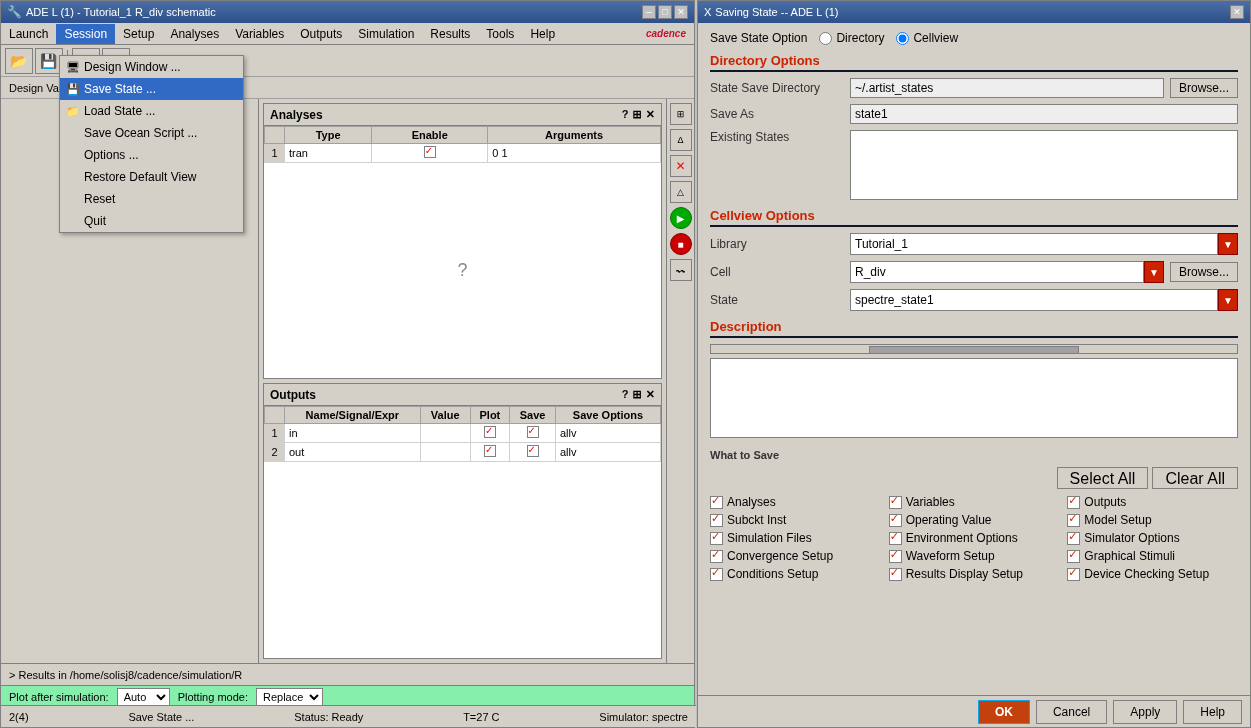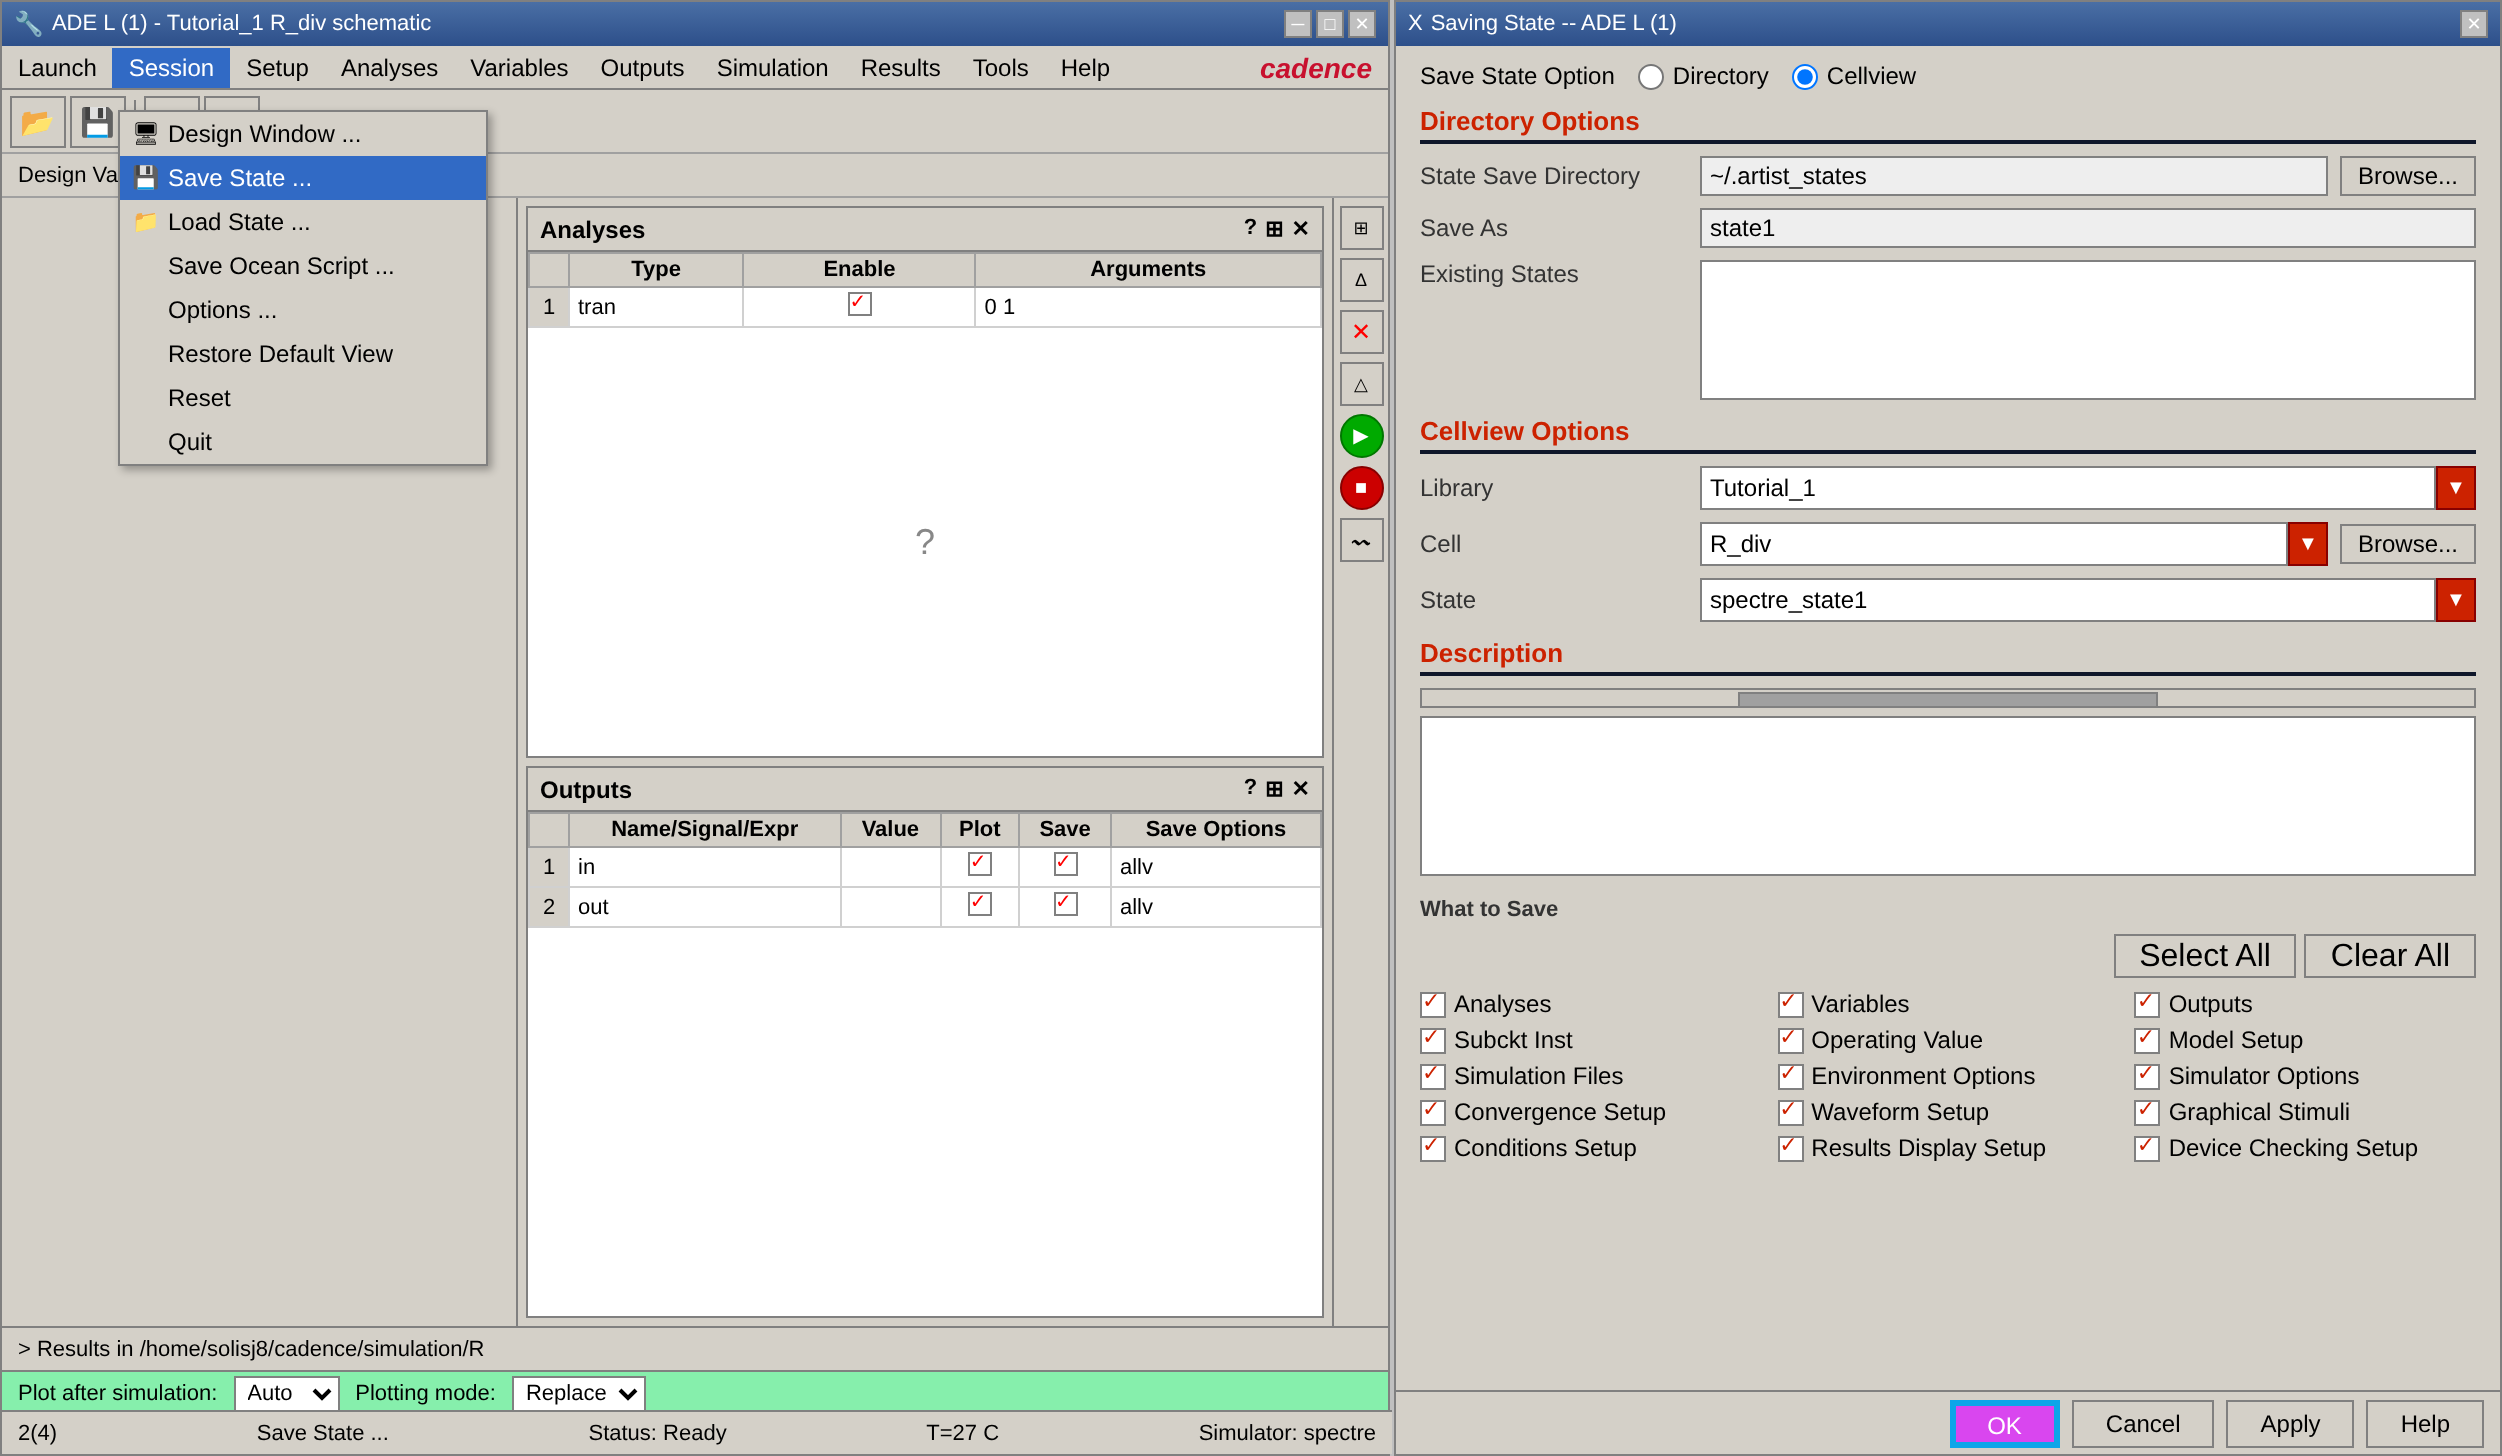--- a/index.html
+++ b/index.html
@@ -443,23 +443,24 @@
     .footer-btn {
       padding: 3px 16px;
       background: #d4d0c8;
       border: 1px solid #808080;
       cursor: pointer;
       font-size: 12px;
       height: 24px;
     }
 
     .footer-btn.ok {
-      background: #d946ef;
+      background: #c2410c;
       color: white;
-      border: 3px solid #0ea5e9;
+      border: 1px solid #0ea5e9;
+      font-weight: bold;
     }
 
     .scrollbar-h {
       height: 10px;
       background: #d4d0c8;
       border: 1px solid #808080;
       margin-top: 2px;
       position: relative;
     }
 
@@ -468,21 +469,21 @@
       top: 1px;
       left: 30%; width: 40%; height: 8px;
       background: #a0a0a0;
       border: 1px solid #808080;
     }
 
     .cadence-logo {
       color: #c8102e;
       font-style: italic;
       font-weight: bold;
-      font-size: 14px;
+      font-size: 10px;
       margin-left: auto;
       margin-right: 8px;
     }
   </style>
 </head>
 <body>
 
 <div id="ade-window">
 
   <div id="ade-titlebar">

